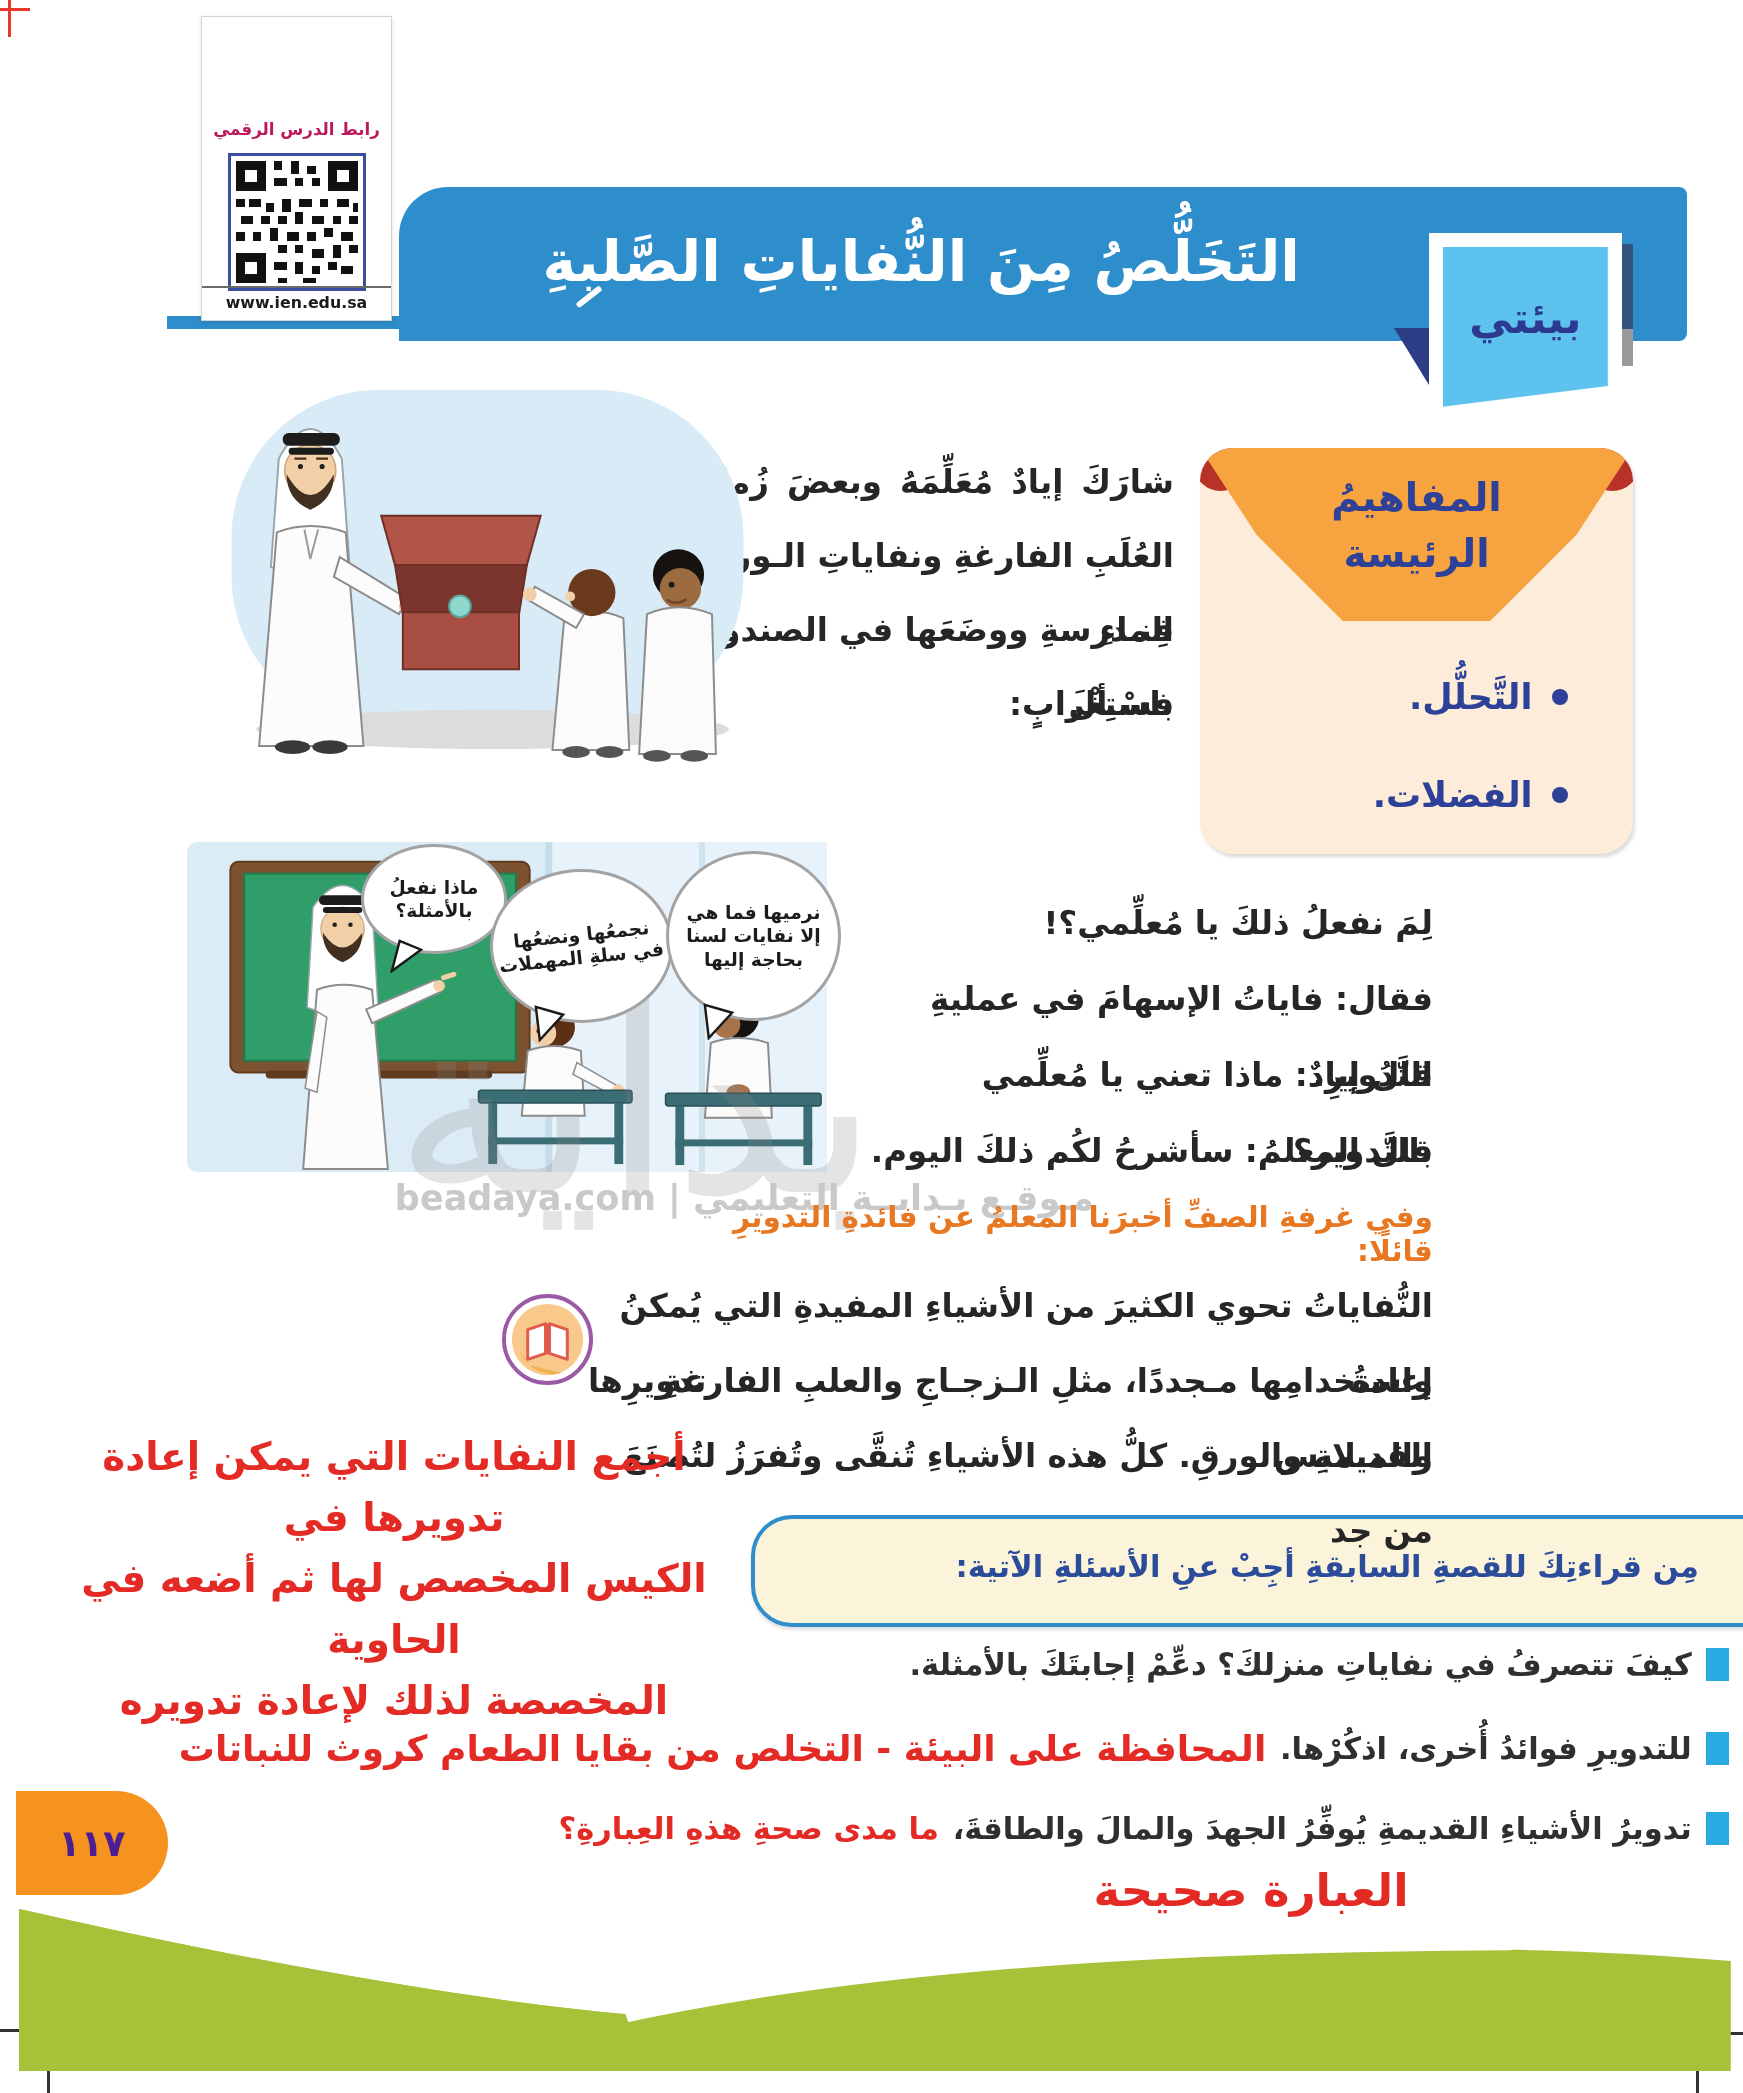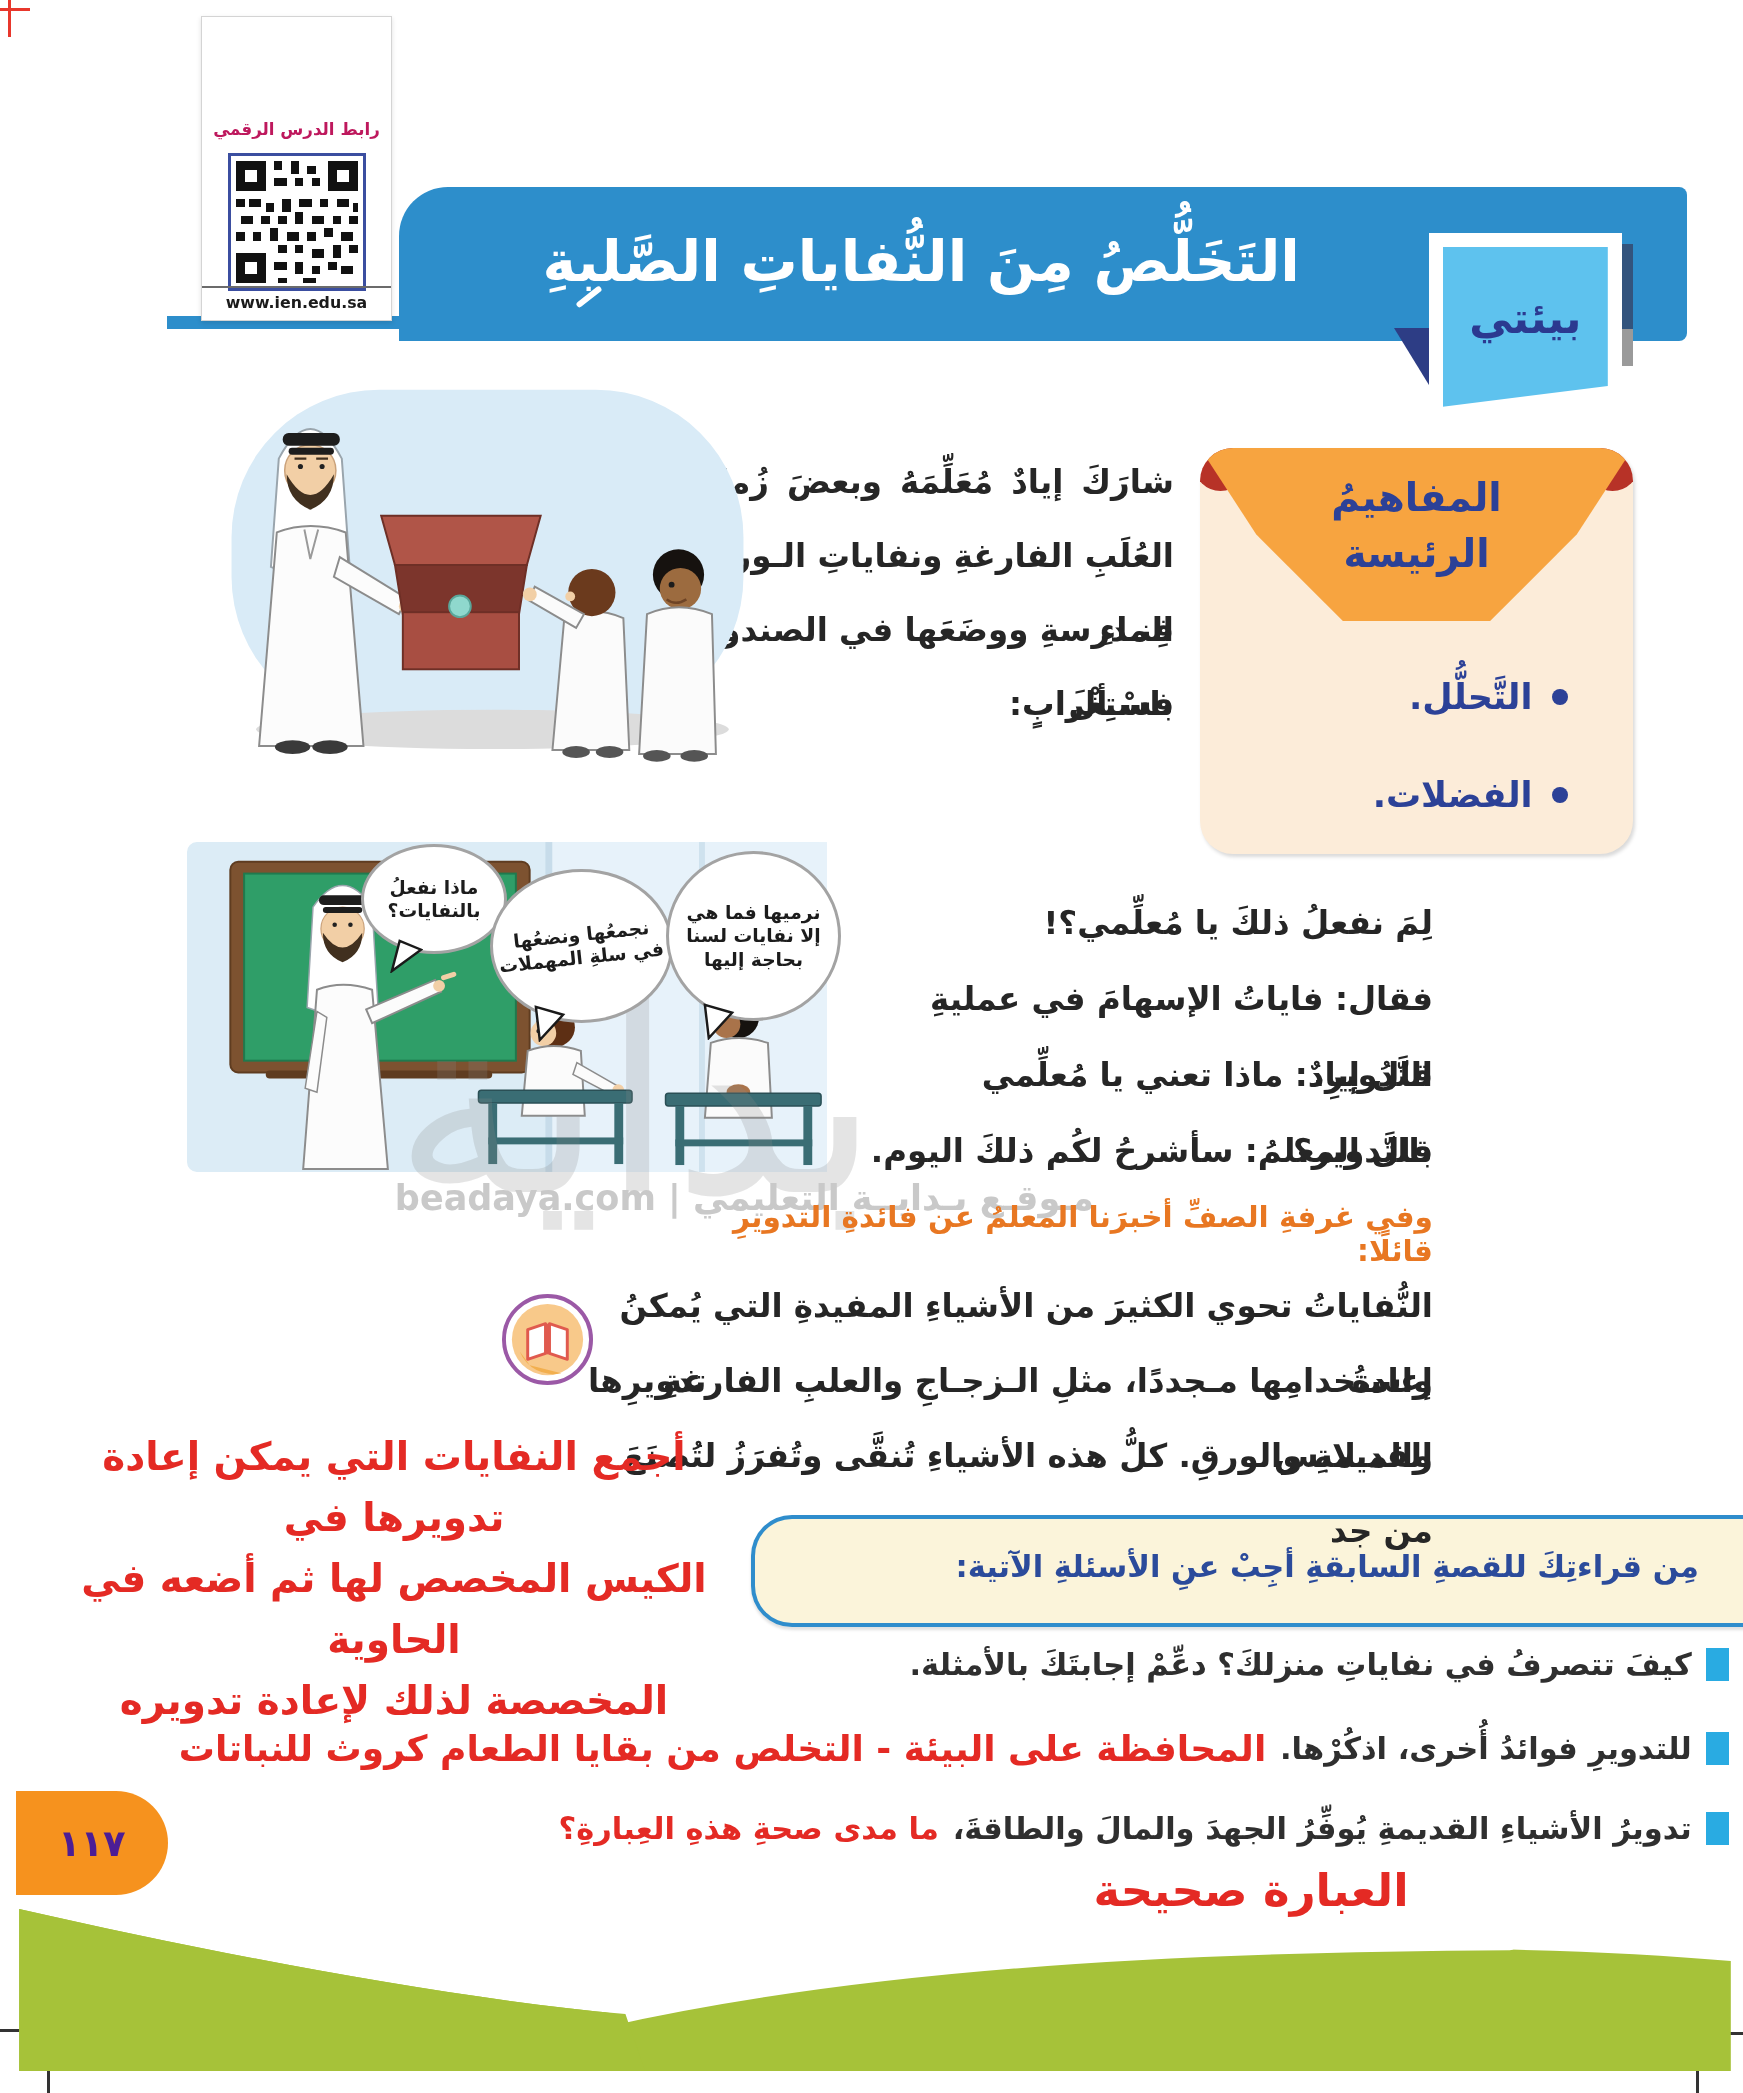--- a/index.html
+++ b/index.html
@@ -278,21 +278,21 @@
     <rect x="496" y="268" width="9" height="60" fill="#3a6d74"></rect>
       <rect x="626" y="268" width="9" height="60" fill="#3a6d74"></rect>
     <rect x="496" y="302" width="139" height="7" fill="#3a6d74"></rect>
   </svg>
 
   <div class="wm-big">بداية</div>
   <div class="wm-line">مـوقـع بـدايــة التعليمي | beadaya.com</div>
 
   <div class="bubble" style="left:361px;top:844px;width:140px;height:104px;">
     <span class="bl">ماذا نفعلُ</span>
-    <span class="bl">بالنفايات؟</span>
+    <span class="bl">بالأمثلة؟</span>
   </div>
   <svg class="tail" style="left:388px;top:938px;" width="35" height="35" viewBox="0 0 36 36">
     <path d="M4,34 L12,3 L34,12 Z" fill="#fff" stroke="#1a1a1a" stroke-width="2.5"></path>
   </svg>
   <div class="bubble" style="left:490px;top:869px;width:177px;height:148px;">
     <span class="bl" style="transform:rotate(-6deg);">نجمعُها ونضعُها</span>
     <span class="bl" style="transform:rotate(-6deg);">في سلةِ المهملات</span>
   </div>
   <svg class="tail" style="left:532px;top:1003px;" width="35" height="39" viewBox="0 0 36 40">
     <path d="M8,38 L4,4 L32,12 Z" fill="#fff" stroke="#1a1a1a" stroke-width="2.5"></path>

